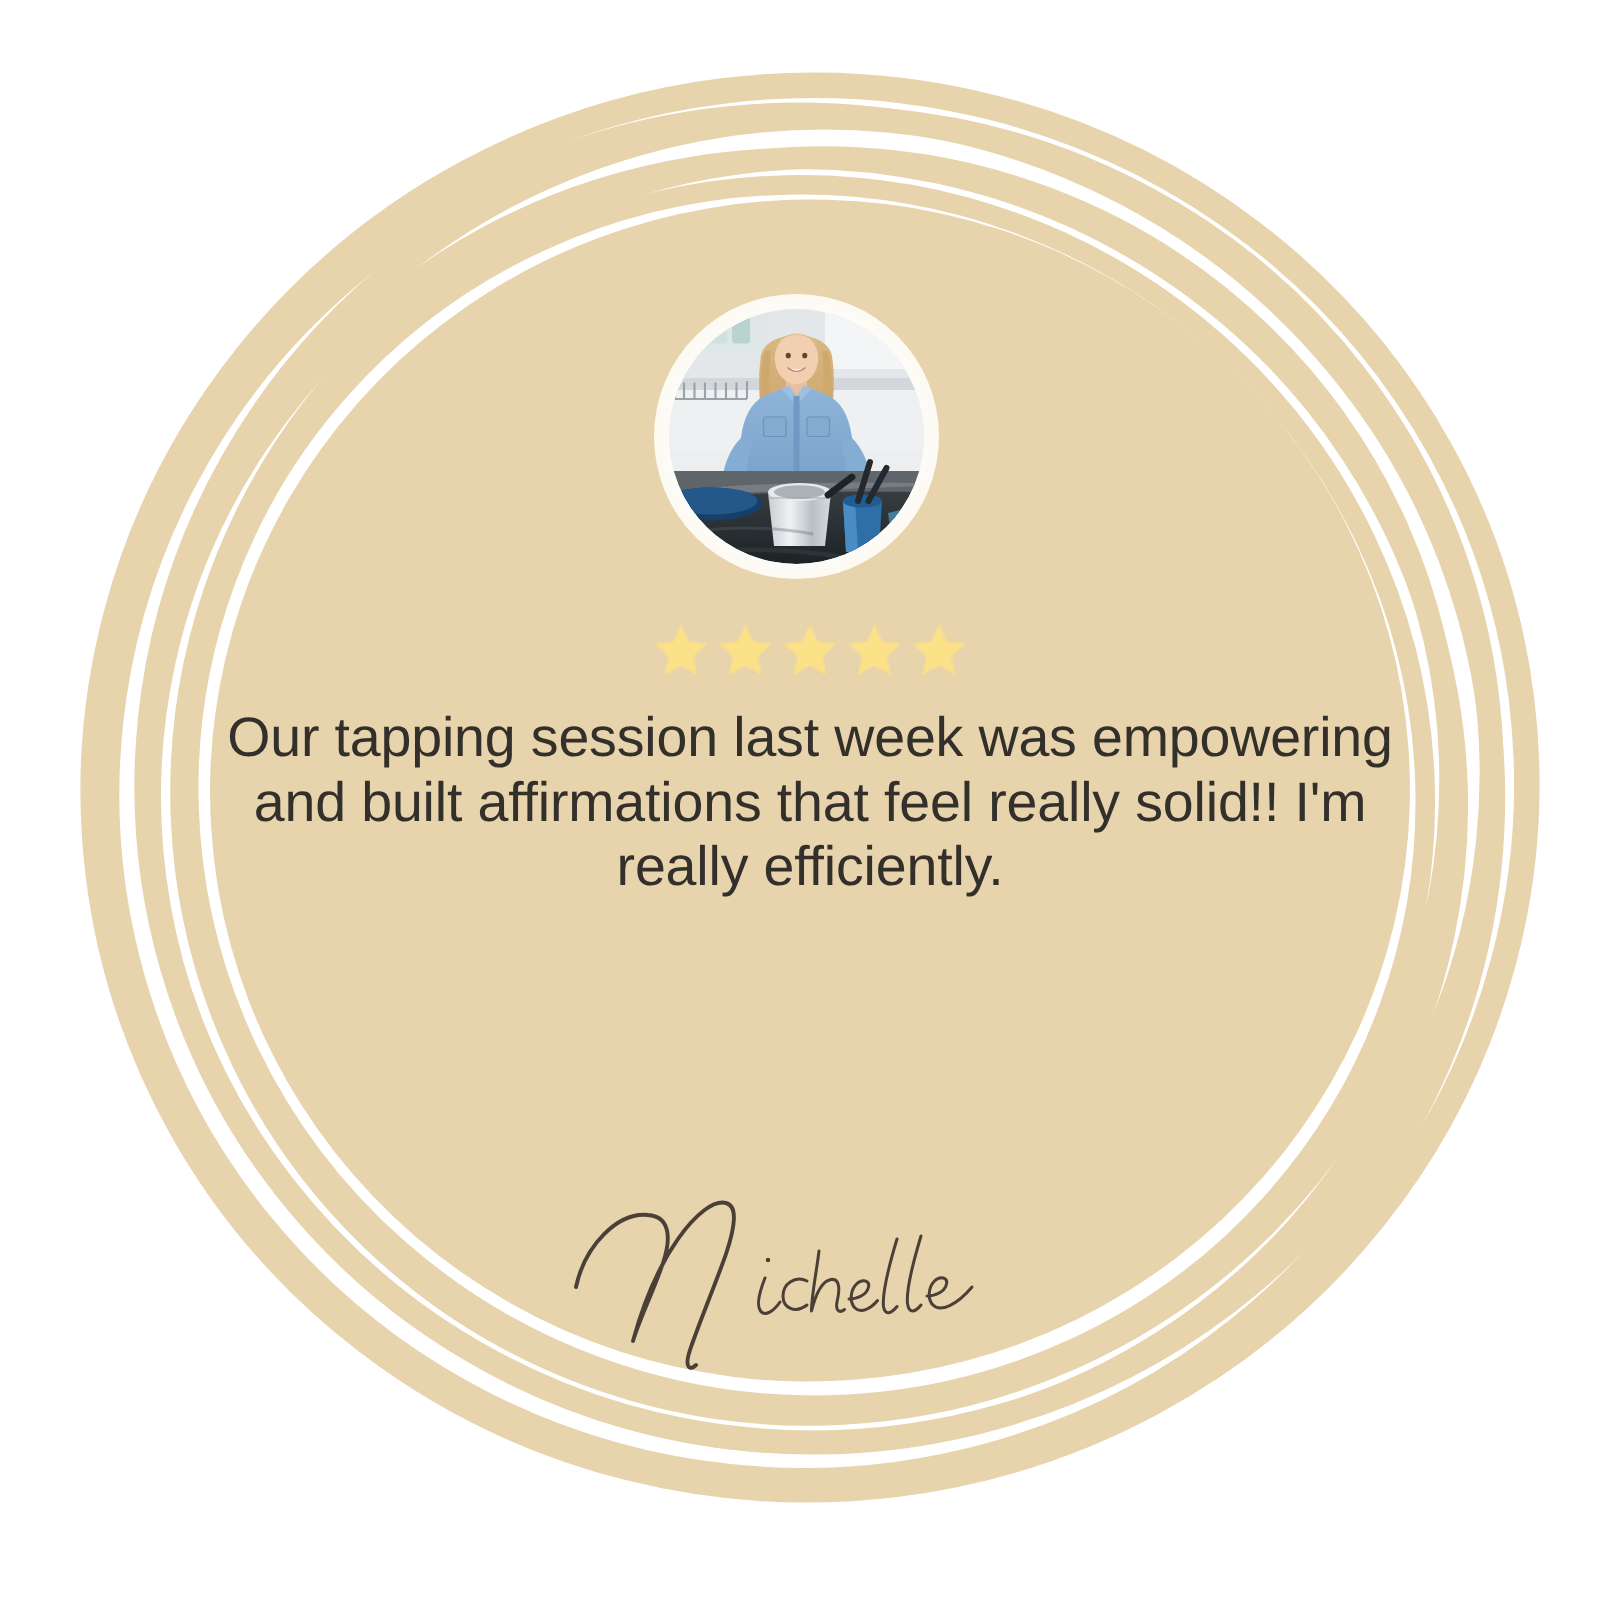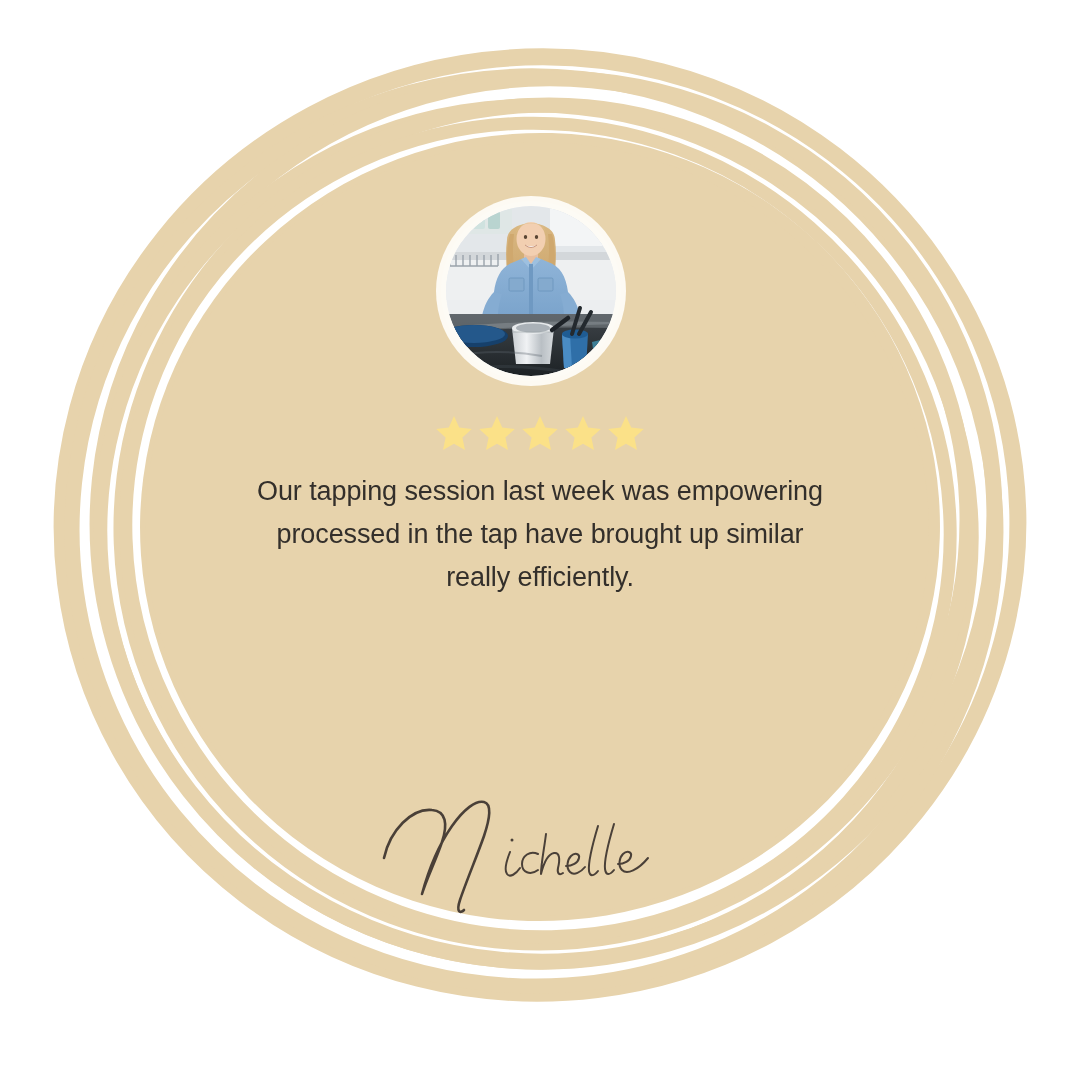--- a/index.html
+++ b/index.html
@@ -78,21 +78,21 @@
   #stars svg { display: inline-block; vertical-align: middle; }
 
   
   #quote {
     position: absolute;
     left: 140px;
     top: 470px;
     width: 800px;
     text-align: center;
     color: #332f2b;
-    font-size: 27px;
+    font-size: 37px;
     line-height: 43px;
     letter-spacing: -0.1px;
     font-weight: 400;
   }
   #quote .ql { display: block; white-space: nowrap; }
 
   
   #signature {
     position: absolute;
     left: 360px;
@@ -238,21 +238,21 @@
           <use href="#st" x="43" y="4"></use>
           <use href="#st" x="86" y="4"></use>
           <use href="#st" x="129" y="4"></use>
           <use href="#st" x="172" y="4"></use>
         </g>
       </svg>
     </div>
 
     <div id="quote">
       <span class="ql">Our tapping session last week was empowering</span>
-      <span class="ql">processed in the tap have brought up similar</span>
+      <span class="ql">and built affirmations that feel really solid!! I'm</span>
       <span class="ql">really efficiently.</span>
     </div>
 
     <div id="signature">
       <svg width="320" height="130" viewBox="0 0 320 130" aria-hidden="true">
         <g fill="none" stroke="#4a4038" stroke-linecap="round" stroke-linejoin="round">
 
           <path d="M24 68 C30 40 52 18 72 20 C86 21 88 34 82 52 C76 70 66 90 62 104
                    C68 82 78 56 92 36 C104 19 116 10 124 12 C132 14 130 28 124 46
                    C117 66 106 92 100 110 C96 122 100 124 104 120" stroke-width="2.6"></path>

